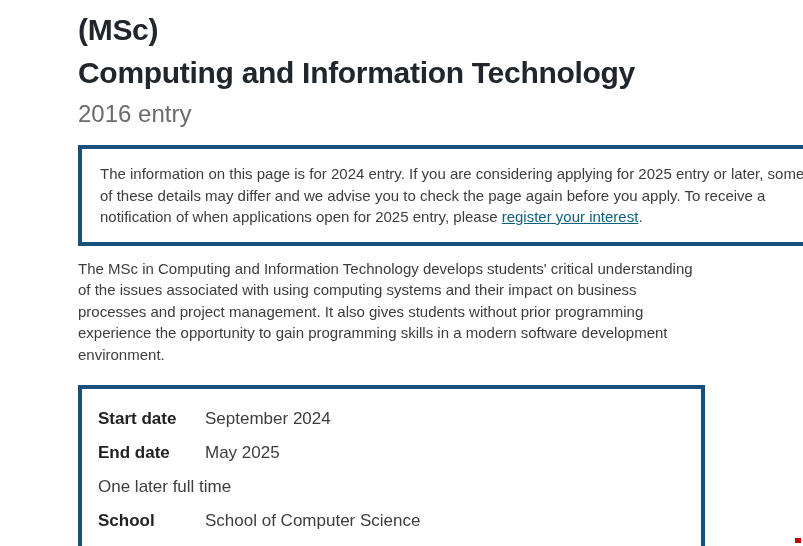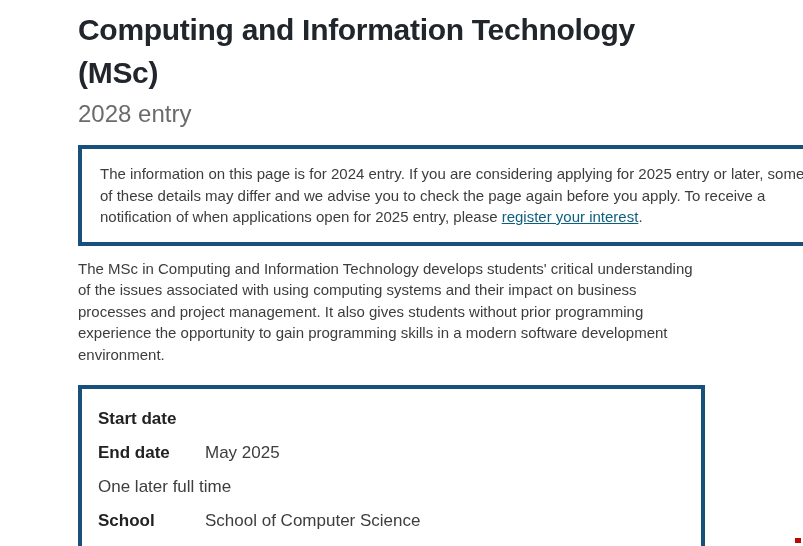--- a/index.html
+++ b/index.html
@@ -86,35 +86,36 @@
     height:5px;
     background:var(--artifact-color);
   }
 </style>
 </head>
 <body>
 
 <div class="container">
 
   <h1>
+    <span class="title-line">(MSc)</span>
     <span class="title-line">Computing and Information Technology</span>
-    <span class="title-line">(MSc)</span>
   </h1>
 
-  <div class="subtitle">2028 entry</div>
+  <div class="subtitle">2016 entry</div>
 
   <div class="notice-box">
     <span>The information on this page is for 2024 entry. If you are considering applying for 2025 entry or later, some of these details may differ and we advise you to check the page again before you apply. To receive a notification of when applications open for 2025 entry, please </span><a href="#">register your interest</a><span>.</span>
   </div>
 
   <p class="intro">The MSc in Computing and Information Technology develops students' critical understanding of the issues associated with using computing systems and their impact on business processes and project management. It also gives students without prior programming experience the opportunity to gain programming skills in a modern software development environment.</p>
 
   <div class="details-box">
     <div class="details-row">
       <span class="details-label">Start date</span>
+      <span class="details-value">September 2024</span>
     </div>
     <div class="details-row">
       <span class="details-label">End date</span>
       <span class="details-value">May 2025</span>
     </div>
     <div class="details-row">
       <span class="details-value">One later full time</span>
     </div>
     <div class="details-row">
       <span class="details-label">School</span>

